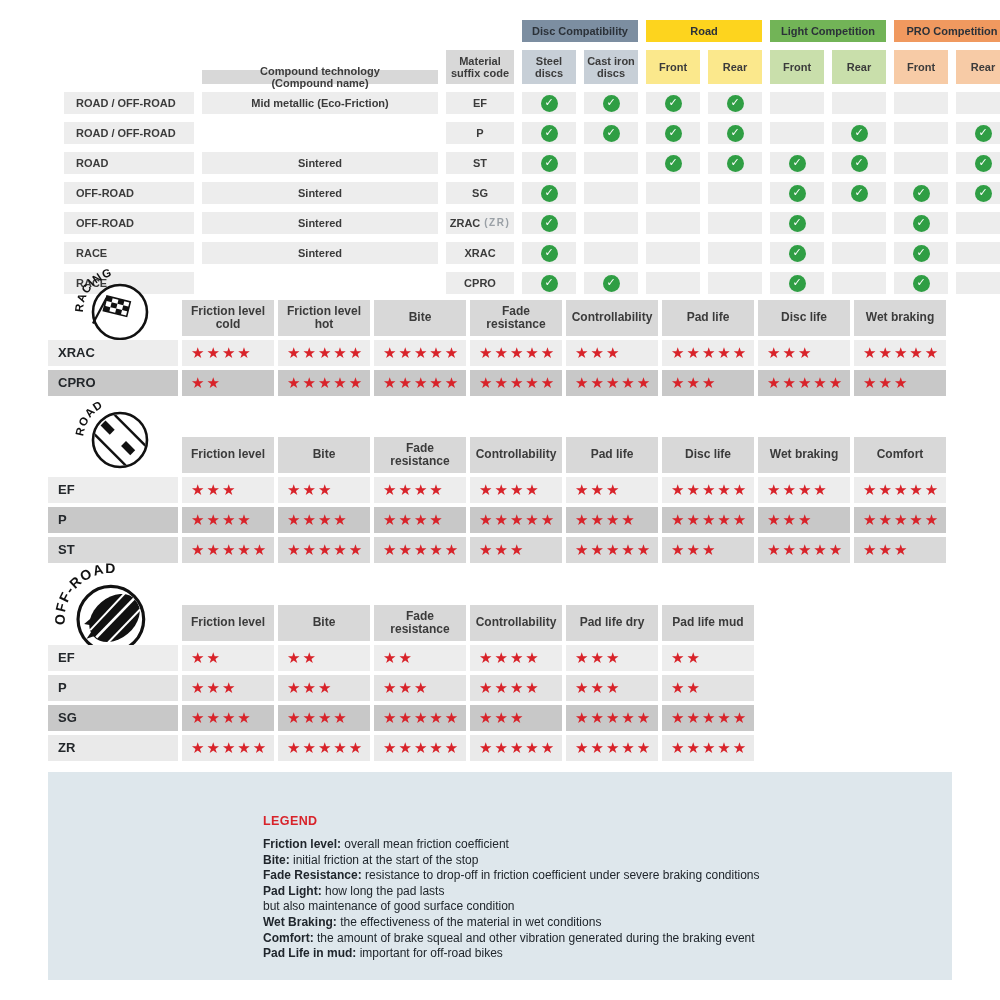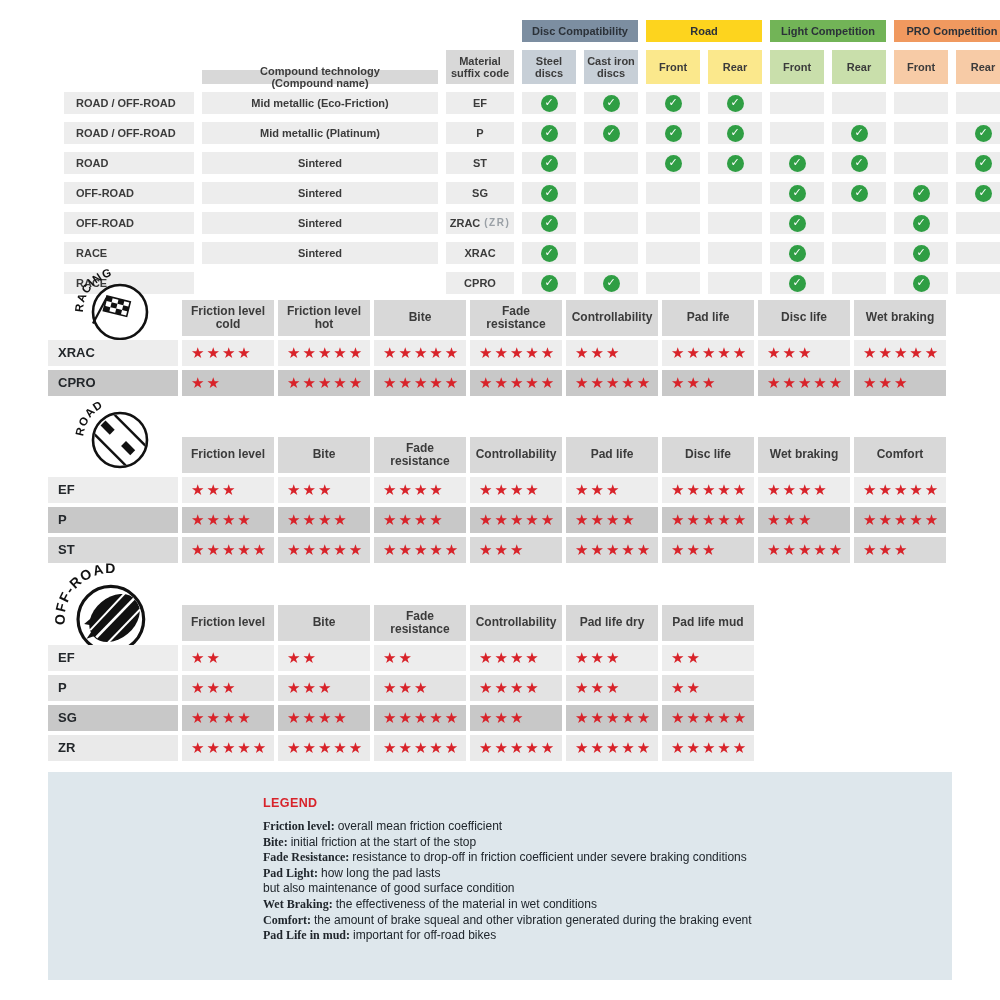--- a/index.html
+++ b/index.html
@@ -24,24 +24,24 @@
   .rating-grid{position:absolute;display:grid;gap:4px;}
   .rcol-header{background:#d8d8d8;font-size:12px;font-weight:700;color:#3b3b3b;padding:0 4px;}
   .rlabel{font-size:13px;font-weight:700;color:#23272b;justify-content:flex-start;padding-left:10px;}
   .stars{justify-content:flex-start;padding-left:9px;color:#d8232a;font-size:15px;
         letter-spacing:2px;font-family:"DejaVu Sans",sans-serif;white-space:nowrap;}
   .section-icon{position:absolute;}
   .icon-arc-text{font-family:"Liberation Sans",sans-serif;font-weight:bold;font-size:11.5px;
         letter-spacing:1px;fill:#111;}
   
   .legend{position:absolute;left:48px;top:772px;width:904px;height:208px;background:#dee7ec;
-        box-sizing:border-box;padding:24px 20px 16px 215px;color:#20262c;}
+        box-sizing:border-box;padding:42px 20px 16px 215px;color:#20262c;}
   .legend-title{color:#d8232a;font-weight:700;font-size:12.5px;letter-spacing:.4px;margin-bottom:9px;}
   .legend-line{font-size:12px;line-height:15.6px;}
-  .legend-line b{font-weight:700;font-family:Liberation Serif, serif;}
+  .legend-line b{font-weight:700;}
 </style>
 </head>
 <body>
 
 <div class="page">
 
   <div class="compat-grid">
       <div class="cell group-header" style="background: rgb(124, 142, 161); grid-area: 1 / 4 / auto / span 2;">Disc Compatibility</div>
       <div class="cell group-header" style="background: rgb(253, 212, 30); grid-area: 1 / 6 / auto / span 2;">Road</div>
       <div class="cell group-header" style="background: rgb(114, 180, 87); grid-area: 1 / 8 / auto / span 2;">Light Competition</div>
@@ -65,21 +65,20 @@
       <div class="cell data-cell" style="grid-area: 3 / 3;">EF</div>
       <div class="cell data-cell" style="grid-area: 3 / 4;"><span class="check-badge">✓</span></div>
       <div class="cell data-cell" style="grid-area: 3 / 5;"><span class="check-badge">✓</span></div>
       <div class="cell data-cell" style="grid-area: 3 / 6;"><span class="check-badge">✓</span></div>
       <div class="cell data-cell" style="grid-area: 3 / 7;"><span class="check-badge">✓</span></div>
       <div class="cell data-cell" style="grid-area: 3 / 8;"></div>
       <div class="cell data-cell" style="grid-area: 3 / 9;"></div>
       <div class="cell data-cell" style="grid-area: 3 / 10;"></div>
       <div class="cell data-cell" style="grid-area: 3 / 11;"></div>
       <div class="cell data-cell use-cell" style="grid-area: 4 / 1;">ROAD / OFF-ROAD</div>
-      <div class="cell data-cell" style="grid-area: 4 / 2;">Mid metallic (Platinum)</div>
       <div class="cell data-cell" style="grid-area: 4 / 3;">P</div>
       <div class="cell data-cell" style="grid-area: 4 / 4;"><span class="check-badge">✓</span></div>
       <div class="cell data-cell" style="grid-area: 4 / 5;"><span class="check-badge">✓</span></div>
       <div class="cell data-cell" style="grid-area: 4 / 6;"><span class="check-badge">✓</span></div>
       <div class="cell data-cell" style="grid-area: 4 / 7;"><span class="check-badge">✓</span></div>
       <div class="cell data-cell" style="grid-area: 4 / 8;"></div>
       <div class="cell data-cell" style="grid-area: 4 / 9;"><span class="check-badge">✓</span></div>
       <div class="cell data-cell" style="grid-area: 4 / 10;"></div>
       <div class="cell data-cell" style="grid-area: 4 / 11;"><span class="check-badge">✓</span></div>
       <div class="cell data-cell use-cell" style="grid-area: 5 / 1;">ROAD</div>

